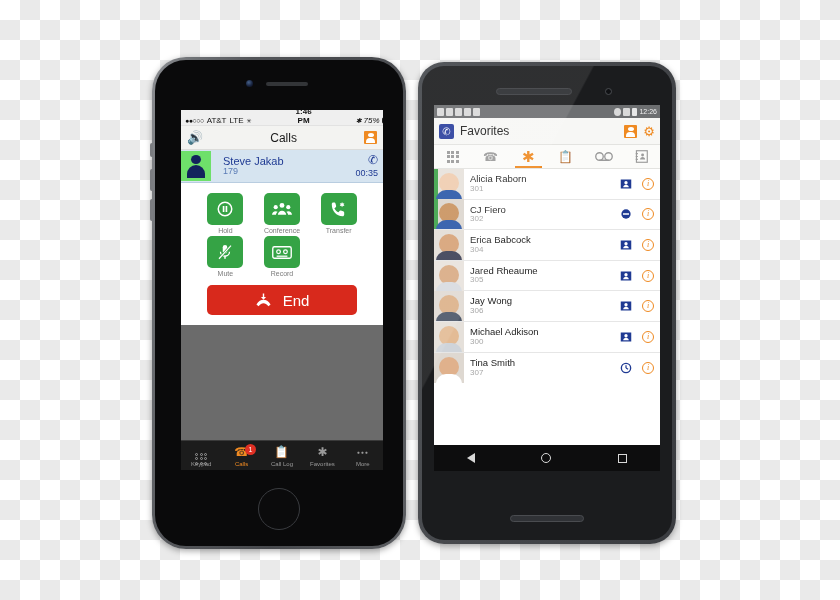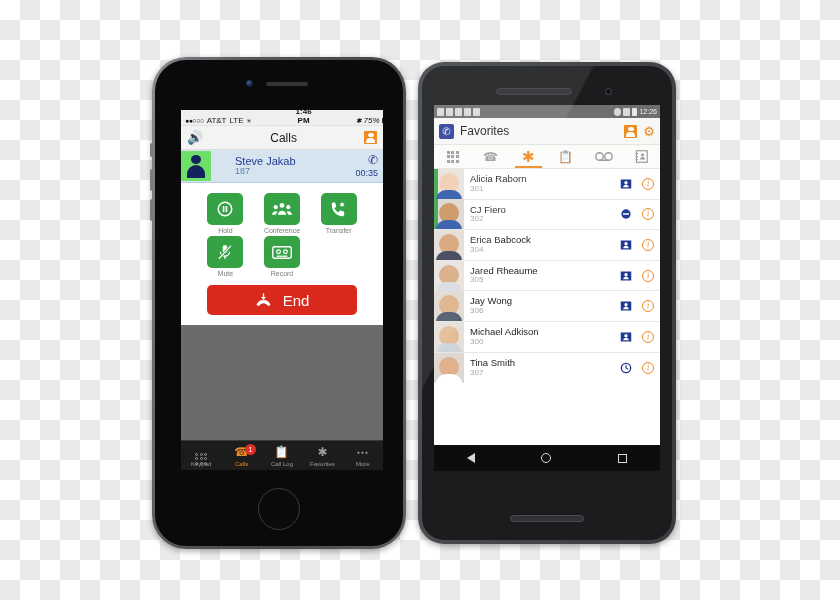--- a/index.html
+++ b/index.html
@@ -120,21 +120,21 @@
     width: 30px; height: 30px; background: #6ee06a; position: relative; flex: none;
   }
   .call-avatar::before {
     content:""; position:absolute; left:10px; top:4px; width:10px; height:9px;
     border-radius:50%; background:#13235c;
   }
   .call-avatar::after {
     content:""; position:absolute; left:6px; top:14px; width:18px; height:13px;
     border-radius:9px 9px 0 0; background:#13235c;
   }
-  .call-info { flex: 1; padding-left: 24px; line-height: 1.1; }
+  .call-info { flex: 1; padding-left: 12px; line-height: 1.1; }
   .call-name { font-size: 11px; color: #1f3a93; }
   .call-ext { font-size: 9px; color: #5a7bb5; }
   .call-right { text-align: right; line-height: 1.15; }
   .call-right .ph { color: #1f3a93; font-size: 12px; }
   .call-right .dur { font-size: 9px; color: #1f3a93; }
 
   
   .ip-card { background: #ffffff; padding: 8px 0 10px; }
   .btn-grid {
     display: grid; grid-template-columns: repeat(3, 1fr);
@@ -318,21 +318,21 @@
         <div class="ios-nav">
           <span class="ios-ico-orange">🔊</span>
           <span class="title">Calls</span>
           <span class="contact-card-ico"></span>
         </div>
 
         <div class="call-row">
           <div class="call-avatar"></div>
           <div class="call-info">
             <div class="call-name">Steve Jakab</div>
-            <div class="call-ext">187</div>
+            <div class="call-ext">179</div>
           </div>
           <div class="call-right">
             <div class="ph">✆</div>
             <div class="dur">00:35</div>
           </div>
         </div>
 
         <div class="ip-card">
           <div class="btn-grid">
 

